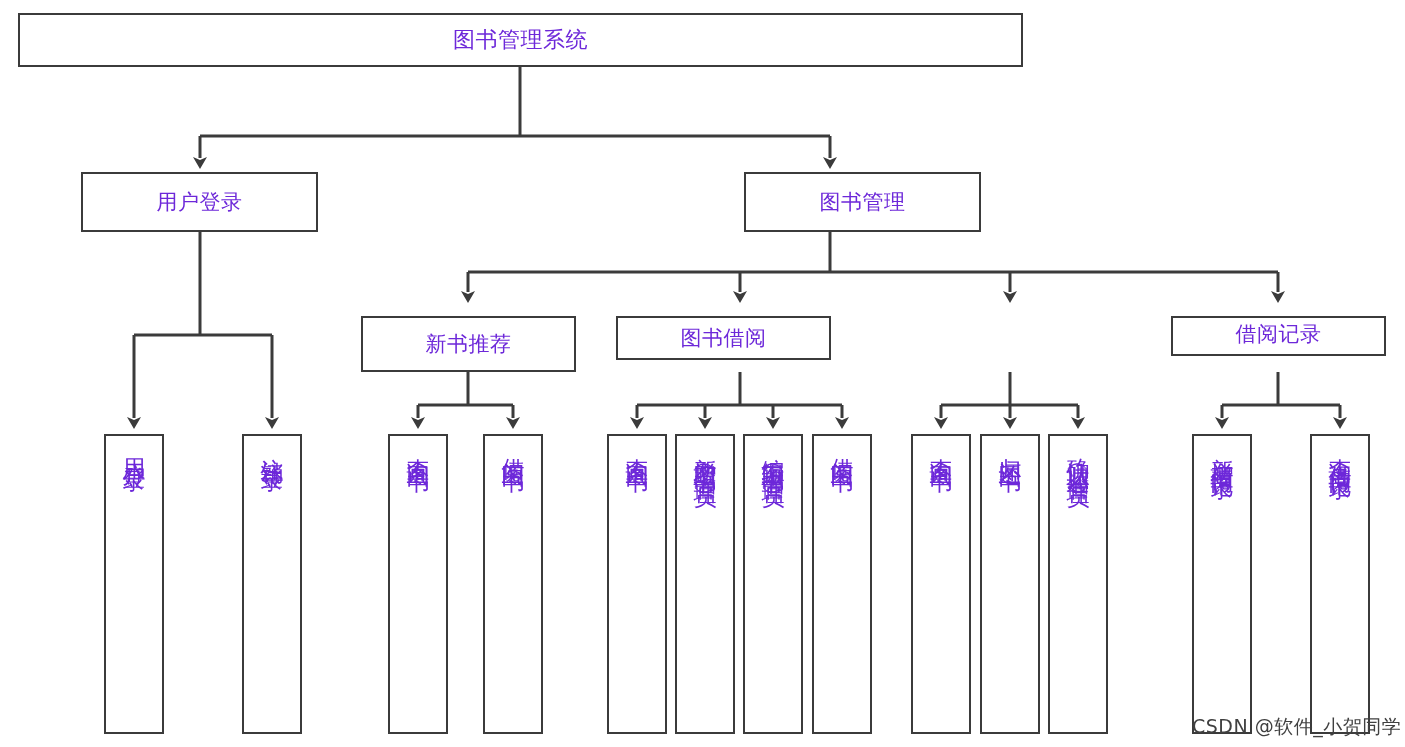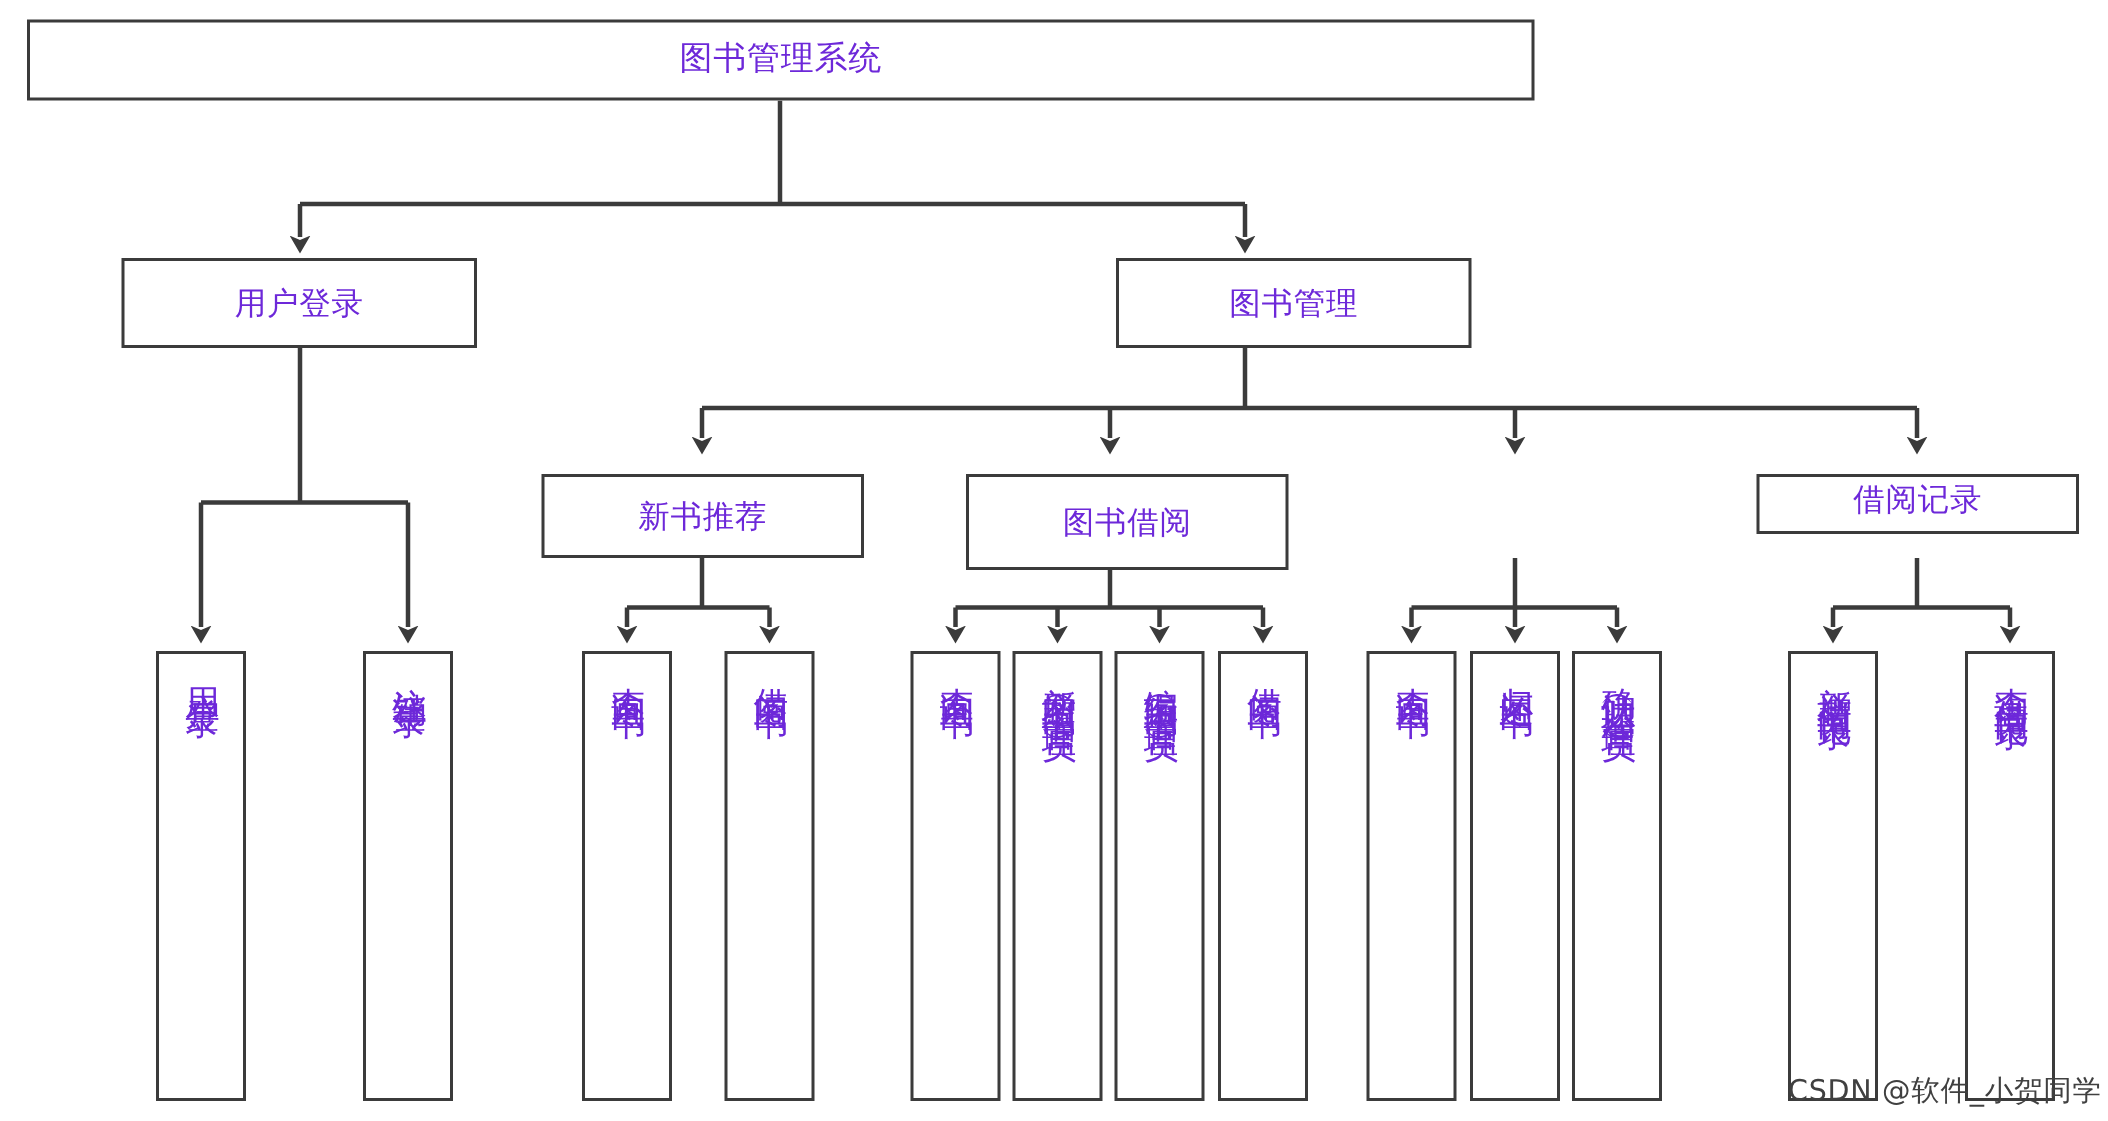--- a/index.html
+++ b/index.html
@@ -131,21 +131,21 @@
   <div class="node horiz" style="left:81px; top:172px; width:237px; height:60px;">
     <span class="lbl">用户登录</span>
   </div>
   <div class="node horiz" style="left:712px; top:172px; width:237px; height:60px;margin-left:32px;">
     <span class="lbl">图书管理</span>
   </div>
 
   <div class="node horiz" style="left:361px; top:316px; width:215px; height:56px;">
     <span class="lbl">新书推荐</span>
   </div>
-  <div class="node horiz" style="left:644px; top:316px; width:215px; height:64px;">
+  <div class="node horiz" style="left:616px; top:316px; width:215px; height:44px;">
     <span class="lbl">图书借阅</span>
   </div>
   <div class="node horiz" style="left:1171px; top:316px; width:215px; height:40px;font-family:Liberation Mono, monospace;">
     <span class="lbl">借阅记录</span>
   </div>
 
   <div class="node vert" style="left:104px; top:434px; width:60px; height:300px;">
     <span class="lbl">用户登录</span>
   </div>
   <div class="node vert" style="left:242px; top:434px; width:60px; height:300px;">

